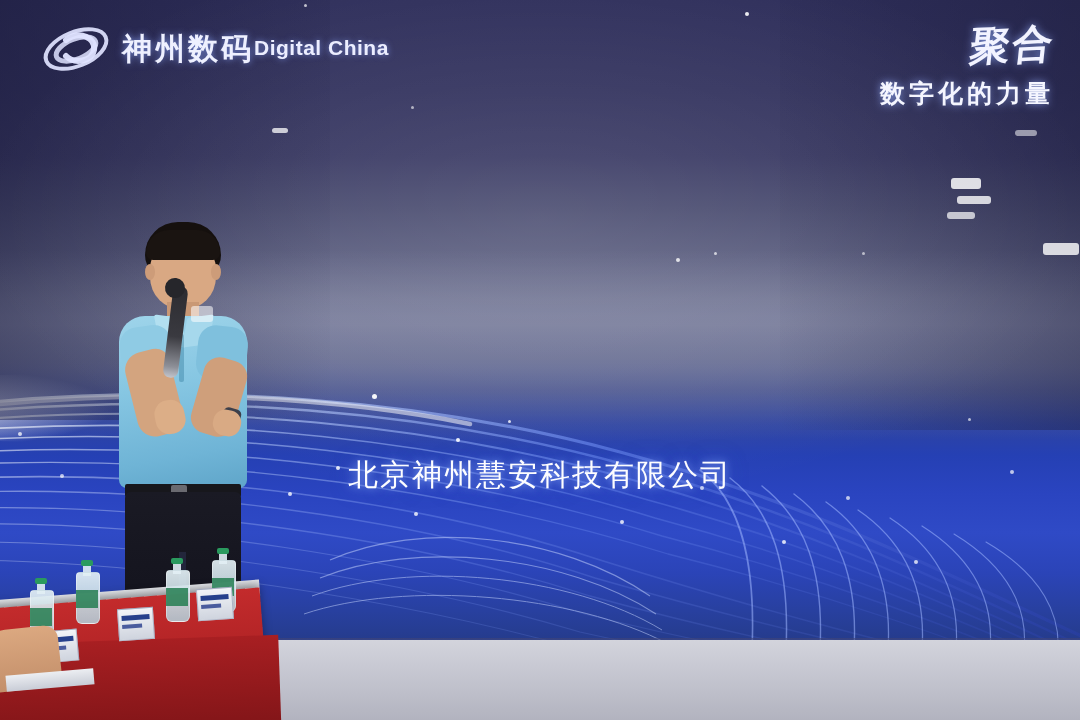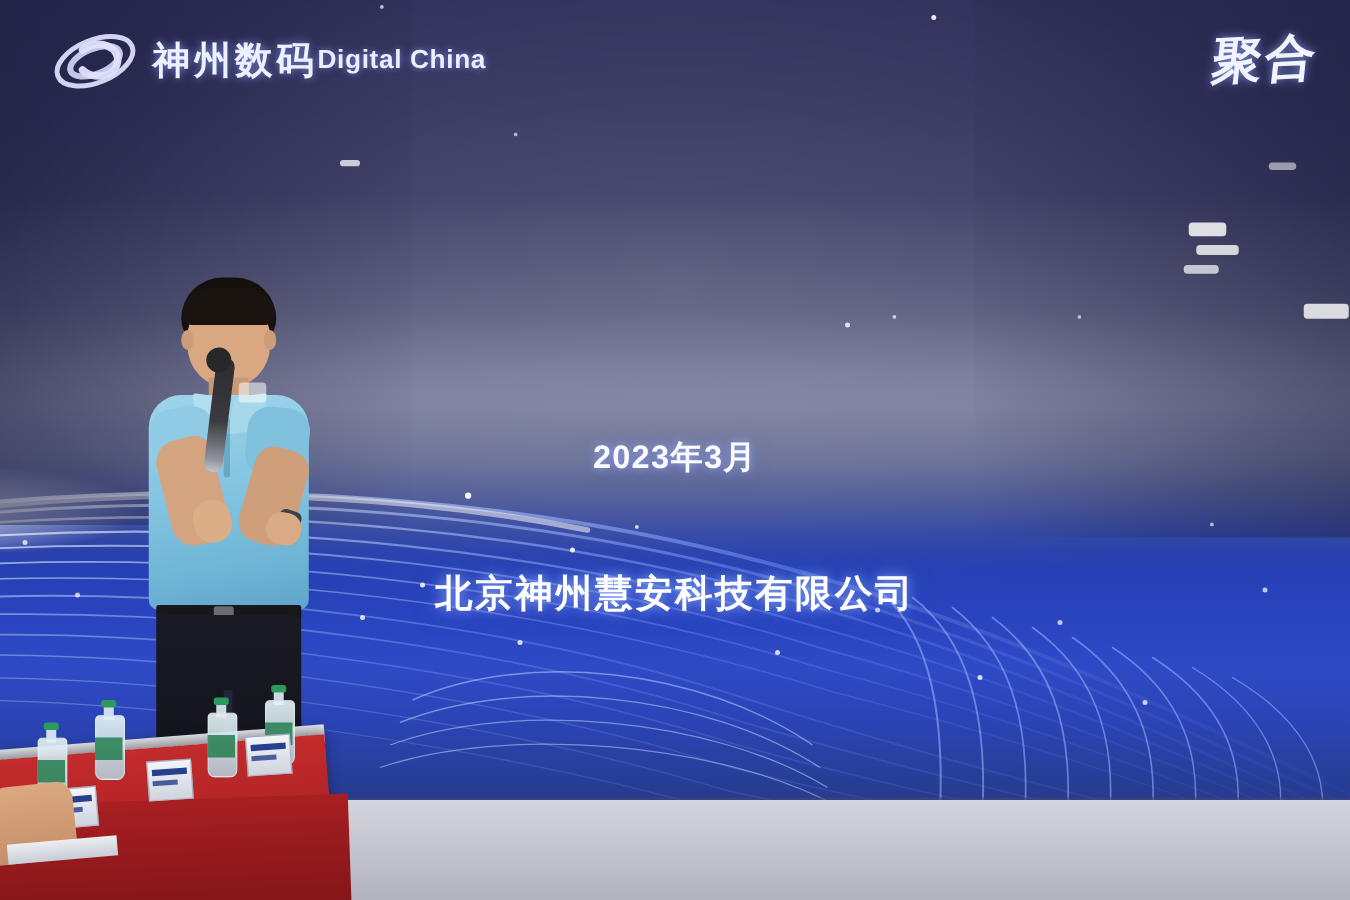--- a/index.html
+++ b/index.html
@@ -70,21 +70,21 @@
     text-shadow:0 0 9px rgba(150,175,255,.85),0 0 22px rgba(90,120,230,.55),0 2px 3px rgba(10,10,40,.6);
     white-space:nowrap;
   }
   .slide-date{
     position:absolute;left:0;top:348px;width:1080px;text-align:center;
     font-size:26px;font-weight:bold;color:#fbfbff;letter-spacing:1px;
     text-shadow:0 0 8px rgba(160,180,255,.8),0 0 18px rgba(80,110,220,.45);
   }
   .slide-company{
     position:absolute;left:0;top:455px;width:1080px;text-align:center;
-    font-size:30px;font-weight:bold;color:#fdfdff;letter-spacing:2px;
+    font-size:30px;font-weight:normal;color:#fdfdff;letter-spacing:2px;
     text-shadow:0 0 9px rgba(150,180,255,.85),0 0 20px rgba(70,110,235,.5);
   }
 
   
   .logo-dc{position:absolute;left:40px;top:18px;display:flex;align-items:center;gap:10px;}
   .logo-dc-text{display:flex;flex-direction:row;line-height:1;}
   .logo-dc-cn{
     font-size:30px;font-weight:bold;color:#eef0ff;letter-spacing:3px;
     text-shadow:0 0 7px rgba(140,165,255,.75);
   }
@@ -316,23 +316,23 @@
         </g>
       </svg>
       <div class="logo-dc-text">
         <div class="logo-dc-cn">神州数码</div>
         <div class="logo-dc-en">Digital China</div>
       </div>
     </div>
 
     <div class="logo-jh">
       <div class="logo-jh-cn">聚合</div>
+      <div class="logo-jh-sub">数字化的力量</div>
     </div>
 
-    <div class="slide-date">2023年3月</div>
     <div class="slide-company">北京神州慧安科技有限公司</div>
   </div>
 
   <div class="floor-edge"></div>
   <div class="floor"></div>
 
   <div class="speaker">
     <div class="sp-hair"></div>
     <div class="sp-face"></div>
     <div class="sp-hair2"></div>

